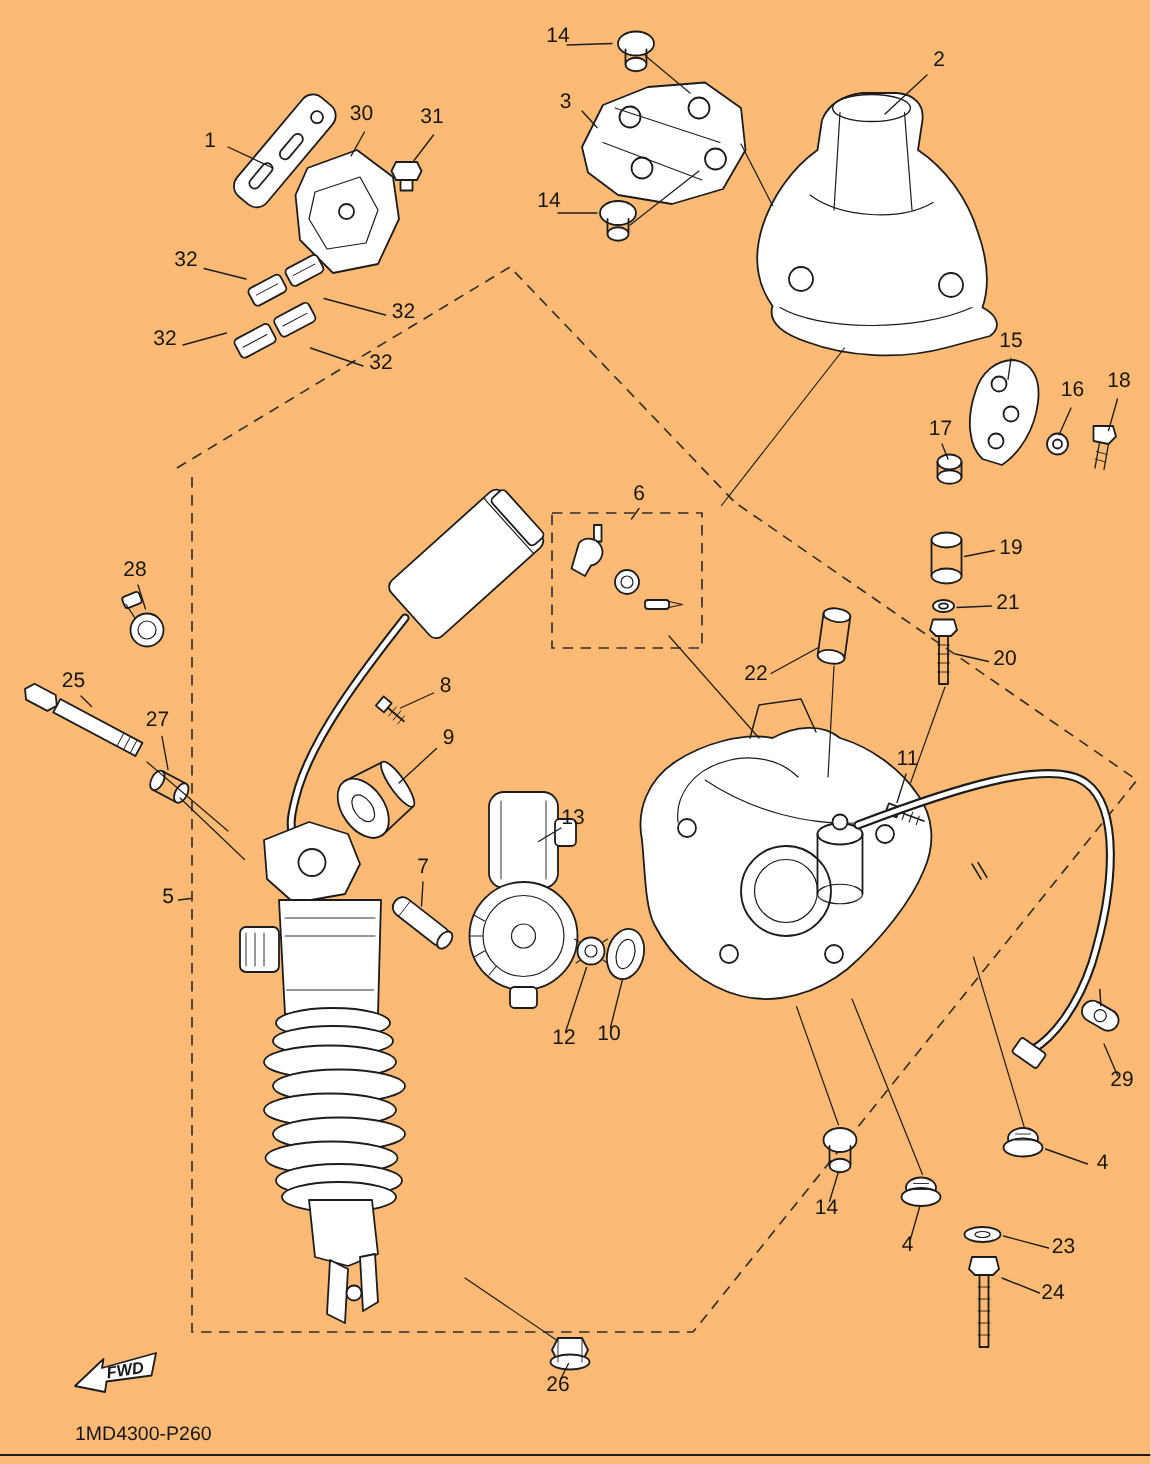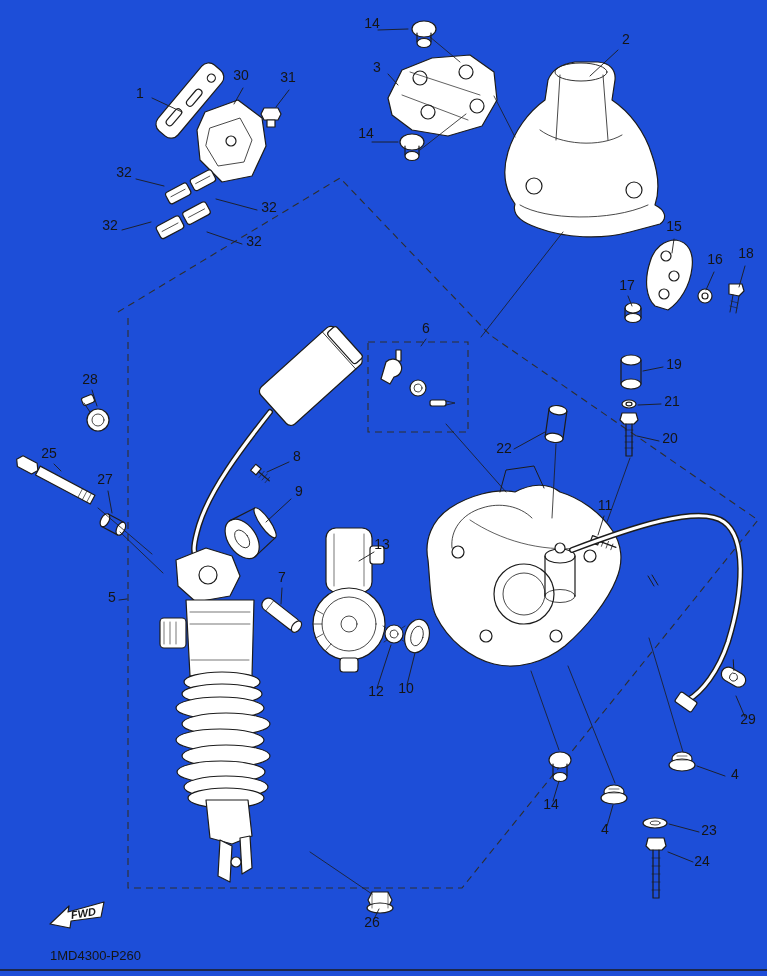--- a/index.html
+++ b/index.html
@@ -1,19 +1,19 @@
 <!DOCTYPE html>
 <html><head>
 <meta charset="utf-8">
 <style>
   html,body{margin:0;padding:0;background:#e8e8e8;}
   .stage{
     position:relative;
     width:767px;height:976px;
-    background:#1d4ed8;
+    background:#fdba74;
     font-family:"Liberation Sans", sans-serif;
     overflow:hidden;
   }
   svg{display:block;}
   svg text{
     font-family:"Liberation Sans", sans-serif;
     font-size:14px;
     fill:#151515;
   }
   .callout{font-size:14px;}

